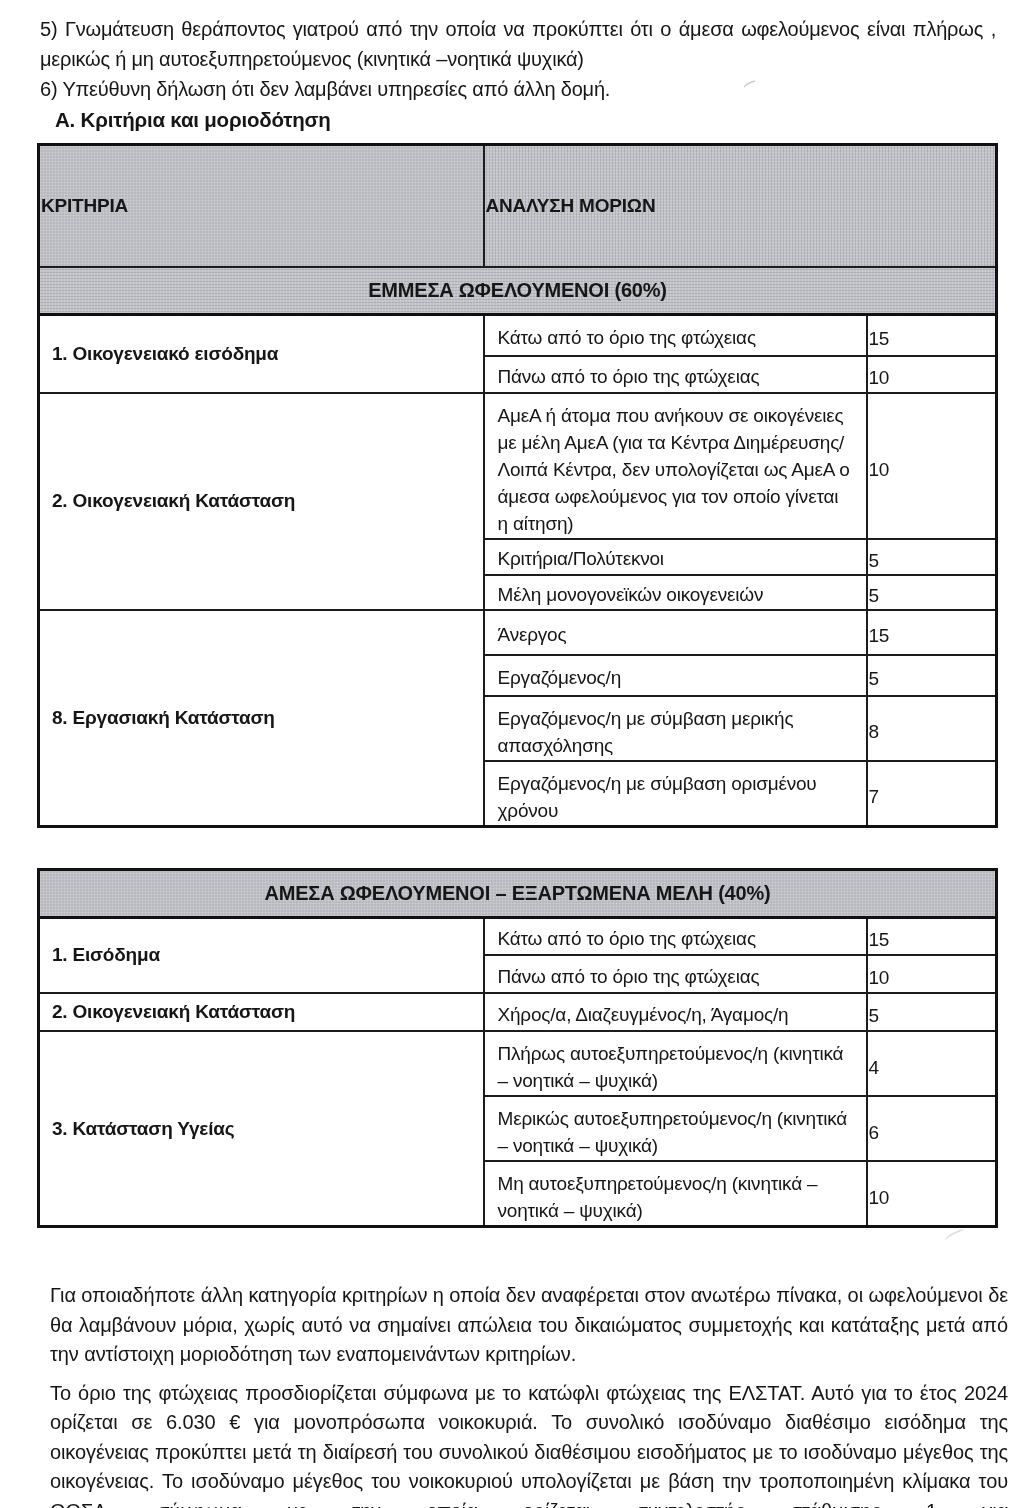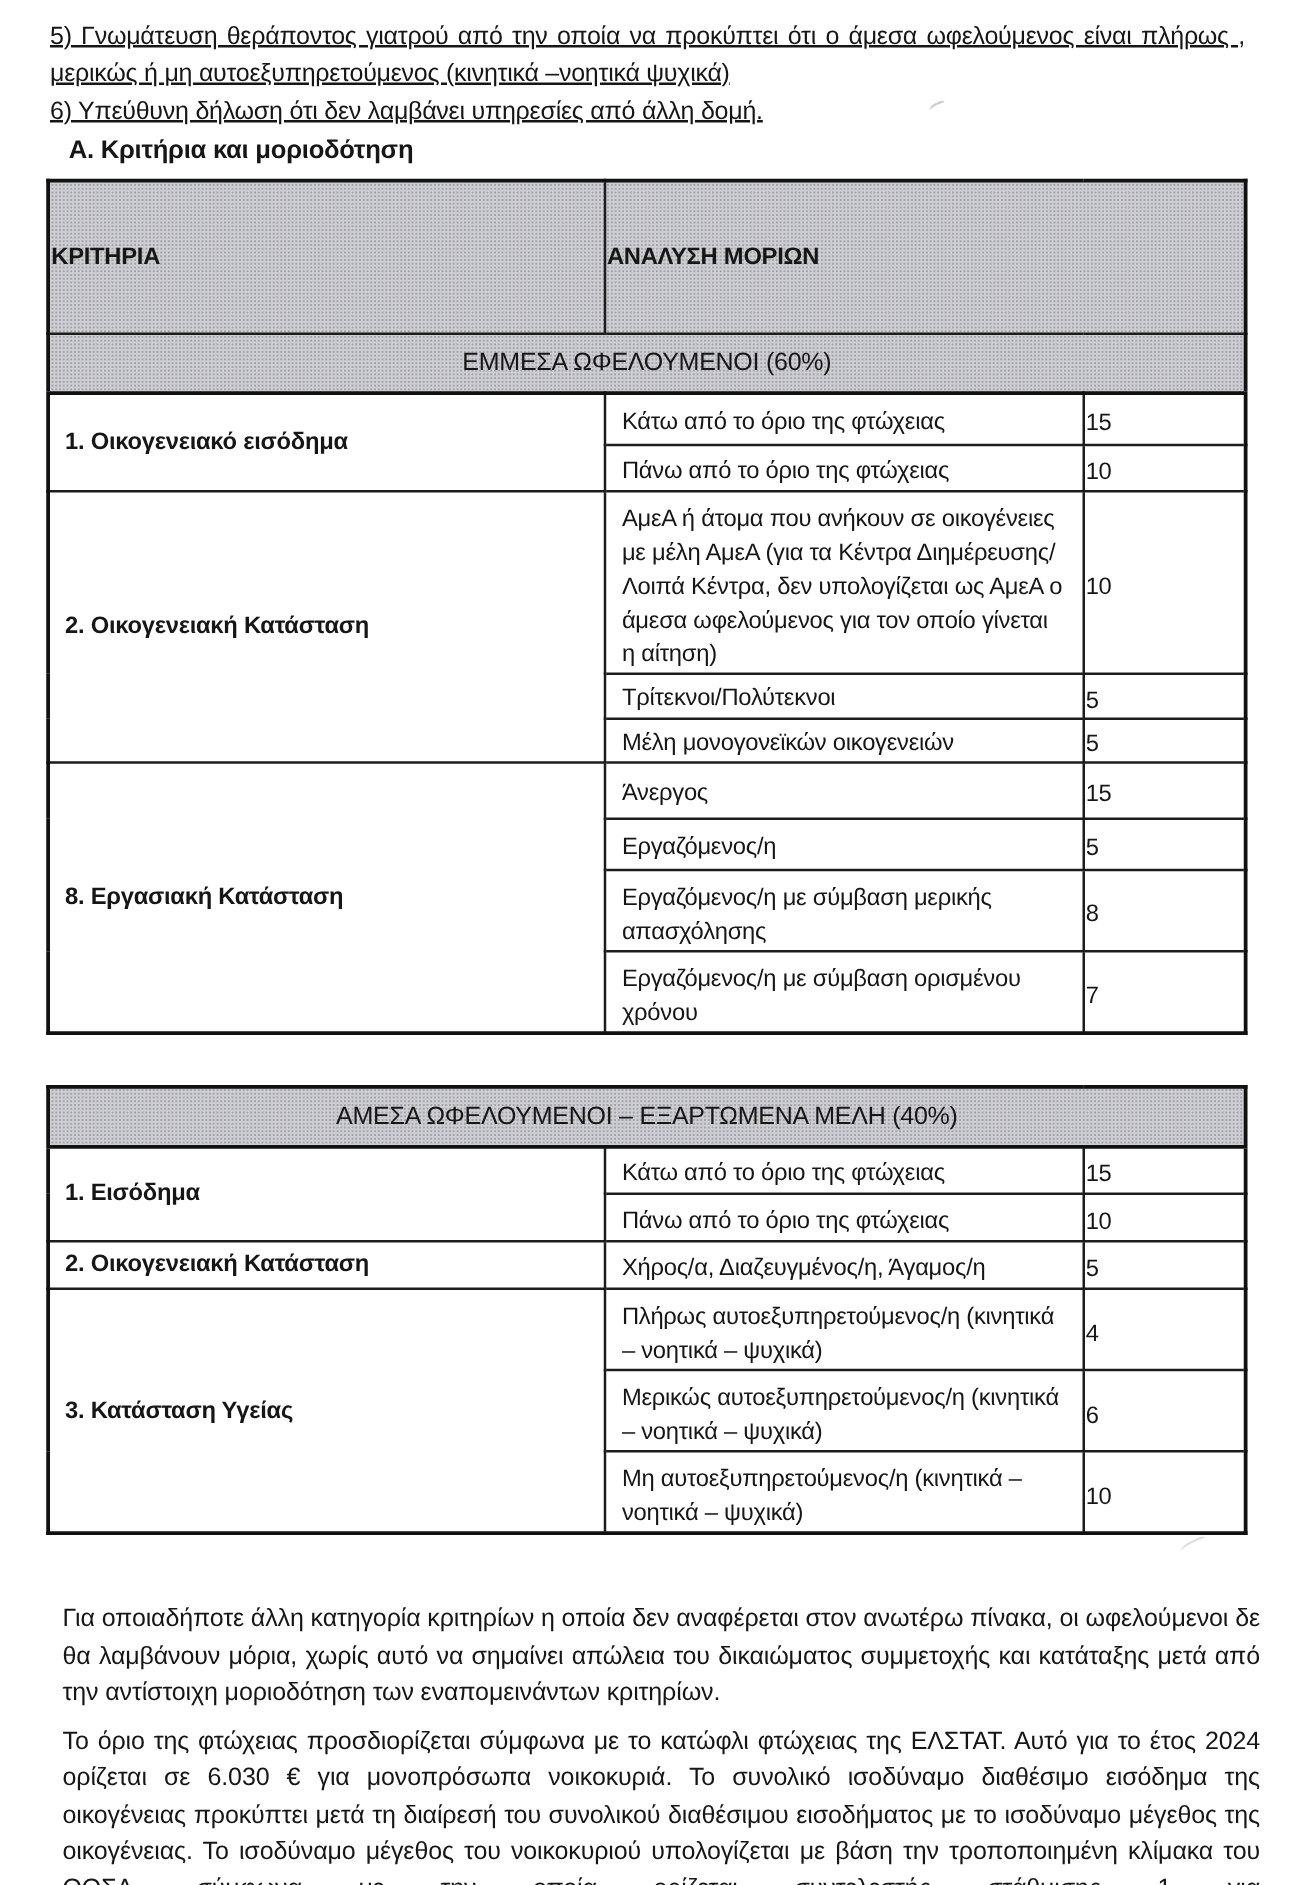--- a/index.html
+++ b/index.html
@@ -13,21 +13,20 @@
   }
   .content{padding:14px 37px 0 40px;}
 
   
   .intro p{
     margin:0;
     font-size:20px;
     line-height:30px;
     text-align:justify;
     letter-spacing:-0.2px;
-    text-decoration:underline;
   }
   .doc-heading{
     font-size:20.5px;
     font-weight:bold;
     margin:3px 0 0 0;
     line-height:28px;
     letter-spacing:-0.2px;
   }
   .doc-subheading{
     font-size:20.5px;
@@ -62,21 +61,21 @@
     background-size:3px 3px;
   }
   td.colhdr{
     text-align:left;
     font-weight:bold;
     font-size:20px;
     height:118px;
   }
   tr.sec td{
     text-align:center;
-    font-weight:normal;
+    font-weight:bold;
     font-size:20px;
     height:43px;
     border-bottom:3px solid #111;
   }
   td.crit{
     font-weight:bold;
     padding:4px 8px 4px 12px;
     font-size:19.5px;
   }
   td.lbl{
@@ -155,21 +154,21 @@
         <td class="lbl">Πάνω από το όριο της φτώχειας</td>
         <td class="pts">10</td>
       </tr>
 
       <tr>
         <td class="crit" rowspan="3">2. Οικογενειακή Κατάσταση</td>
         <td class="lbl top">ΑμεΑ ή άτομα που ανήκουν σε οικογένειες με μέλη ΑμεΑ (για τα Κέντρα Διημέρευσης/Λοιπά Κέντρα, δεν υπολογίζεται ως ΑμεΑ ο άμεσα ωφελούμενος για τον οποίο γίνεται η αίτηση)</td>
         <td class="pts">10</td>
       </tr>
       <tr class="h36">
-        <td class="lbl">Τρίτεκνοι/Πολύτεκνοι</td>
+        <td class="lbl">Κριτήρια/Πολύτεκνοι</td>
         <td class="pts">5</td>
       </tr>
       <tr class="h34">
         <td class="lbl">Μέλη μονογονεϊκών οικογενειών</td>
         <td class="pts">5</td>
       </tr>
 
       <tr class="h45">
         <td class="crit" rowspan="4">8. Εργασιακή Κατάσταση</td>
         <td class="lbl">Άνεργος</td>

